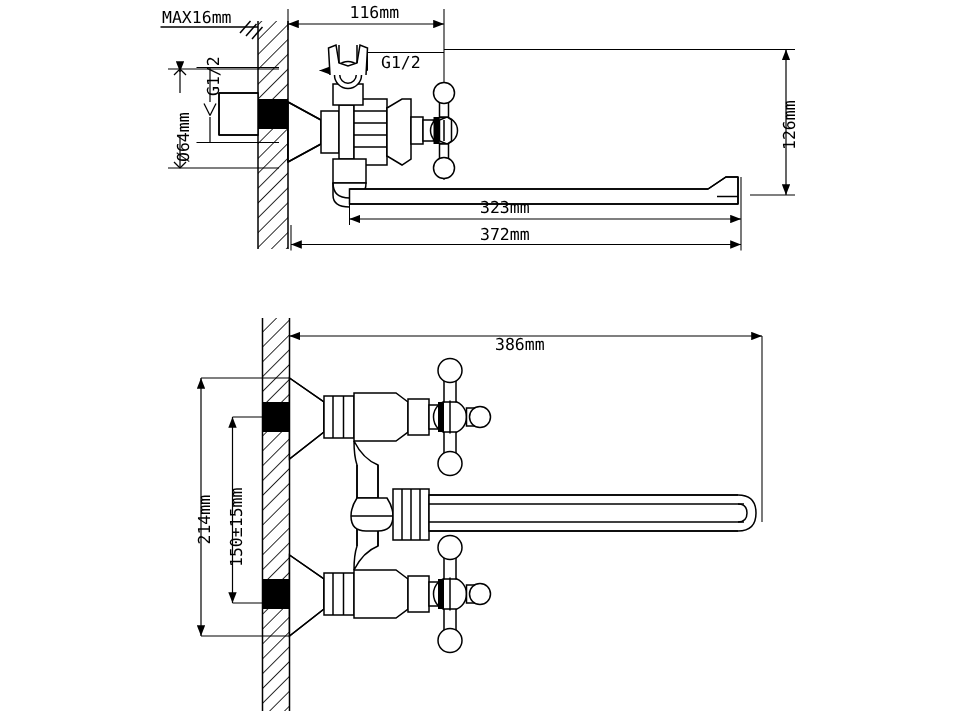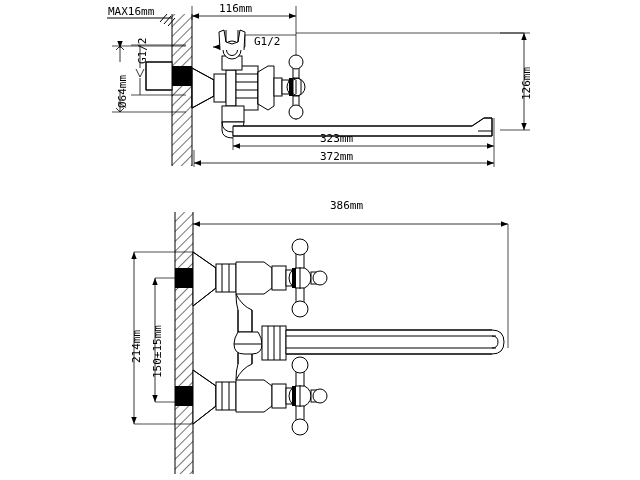--- a/index.html
+++ b/index.html
@@ -278,29 +278,29 @@
     </g>
   </g>
 </svg>
 
 <div class="dimtext" style="left:108px;top:6px;">MAX16mm</div>
 
 <div class="dimtext vert" style="left:137px;top:64px;transform:rotate(-90deg);">G1/2</div>
 
 <div class="dimtext vert" style="left:117px;top:108px;transform:rotate(-90deg);">Ø64mm</div>
 
-<div class="dimtext" style="left:219px;top:3px;">116mm</div>
+<div class="dimtext" style="left:233px;top:3px;">116mm</div>
 
 <div class="dimtext" style="left:254px;top:36px;">G1/2</div>
 
 <div class="dimtext vert" style="left:521px;top:100px;transform:rotate(-90deg);">126mm</div>
 
 <div class="dimtext" style="left:320px;top:133px;">323mm</div>
 
 <div class="dimtext" style="left:320px;top:151px;">372mm</div>
 
-<div class="dimtext" style="left:330px;top:200px;">386mm</div>
+<div class="dimtext" style="left:330px;top:224px;">386mm</div>
 
 <div class="dimtext vert" style="left:131px;top:363px;transform:rotate(-90deg);">214mm</div>
 
 <div class="dimtext vert" style="left:152px;top:378px;transform:rotate(-90deg);">150±15mm</div>
 
 </div>
 
 </body></html>

